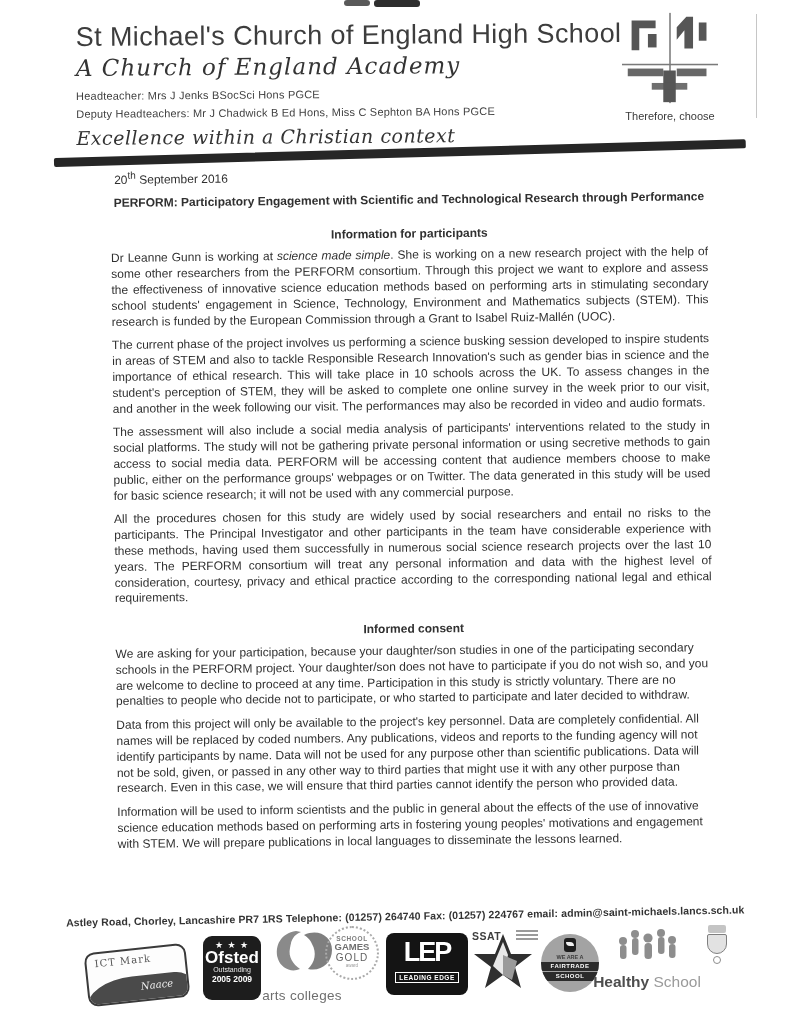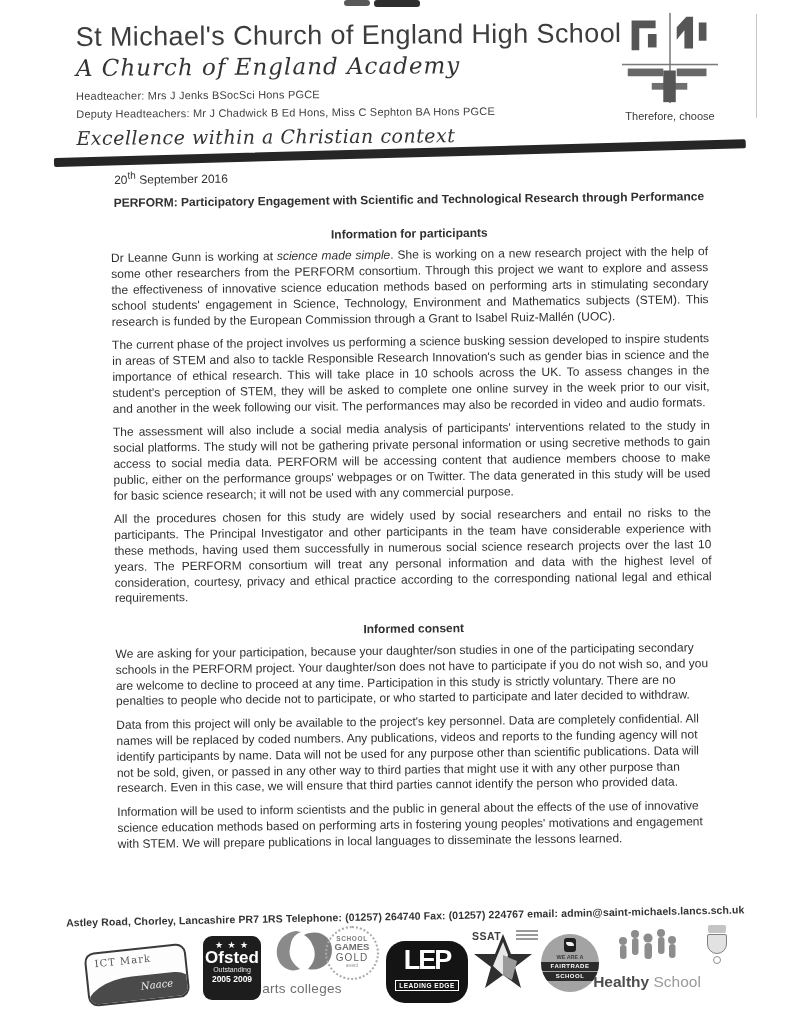--- a/index.html
+++ b/index.html
@@ -52,29 +52,29 @@
   .ict-band { position:absolute; left:-4px; right:-4px; bottom:-6px; height:30px; background:#4a4a4a; border-radius:45% 15% 0 0 / 90% 35% 0 0; }
   .ict-naace { position:absolute; right:14px; bottom:8px; color:#eee; font-size:10px; font-style:italic; font-family:"DejaVu Serif", serif; }
   
   .ofsted { left:203px; top:11px; width:58px; height:64px; background:#1d1d1d; border-radius:9px; color:#fff; text-align:center; padding-top:4px; }
   .ofsted-stars { font-size:9px; letter-spacing:1px; line-height:10px; color:#fafafa; }
   .ofsted-name { font-size:17px; font-weight:700; line-height:15px; }
   .ofsted-sub { font-size:7px; line-height:9px; color:#e9e9e9; }
   .ofsted-years { font-size:8.5px; font-weight:700; line-height:11px; }
   
   .arts { left:250px; top:3px; width:104px; text-align:center; }
-  .arts-label { font-size:13.5px; color:#6e6e6e; margin-top:1px; letter-spacing:.3px; }
+  .arts-label { font-size:13.5px; color:#6e6e6e; margin-top:8px; letter-spacing:.3px; }
   
   .games { left:325px; top:1px; width:54px; height:54px; border:2px dotted #a9a9a9; border-radius:50%; text-align:center; padding-top:7px; color:#7d7d7d; }
   .games-l1 { font-size:6.5px; font-weight:700; letter-spacing:.6px; line-height:7px; }
   .games-l2 { font-size:9.5px; font-weight:700; line-height:10px; color:#6f6f6f; }
   .games-l3 { font-size:10px; font-weight:400; line-height:11px; color:#5f5f5f; letter-spacing:1px; }
   .games-tiny { font-size:4.5px; color:#9b9b9b; line-height:6px; }
   
-  .lep { left:386px; top:8px; width:82px; height:62px; background:#141414; border-radius:19px; color:#fff; text-align:center; padding-top:5px;margin-top:8px; }
+  .lep { left:386px; top:8px; width:82px; height:62px; background:#141414; border-radius:8px; color:#fff; text-align:center; padding-top:5px; }
   .lep-big { font-size:27px; font-weight:700; letter-spacing:-2px; line-height:28px; text-shadow:0 0 1px #000; }
   .lep-sub { display:inline-block; font-size:6.5px; font-weight:700; border:1px solid #fff; padding:1px 3px; margin-top:2px; letter-spacing:.5px; }
   
   .ssat { left:468px; top:3px; width:70px; height:66px; }
   .ssat-label { position:absolute; left:4px; top:2px; font-size:10.5px; font-weight:700; color:#3e3e3e; letter-spacing:.5px; }
   .ssat-lines { position:absolute; right:0; top:2px; width:22px; }
   .ssat-lines div { height:2px; background:#9a9a9a; margin-bottom:2px; }
   
   .fair { left:541px; top:9px; width:58px; height:58px; background:#a3a3a3; border-radius:50%; overflow:hidden; text-align:center; }
   .fair-mark { width:12px; height:14px; background:#1e1e1e; border-radius:3px; margin:4px auto 2px; position:relative; }

